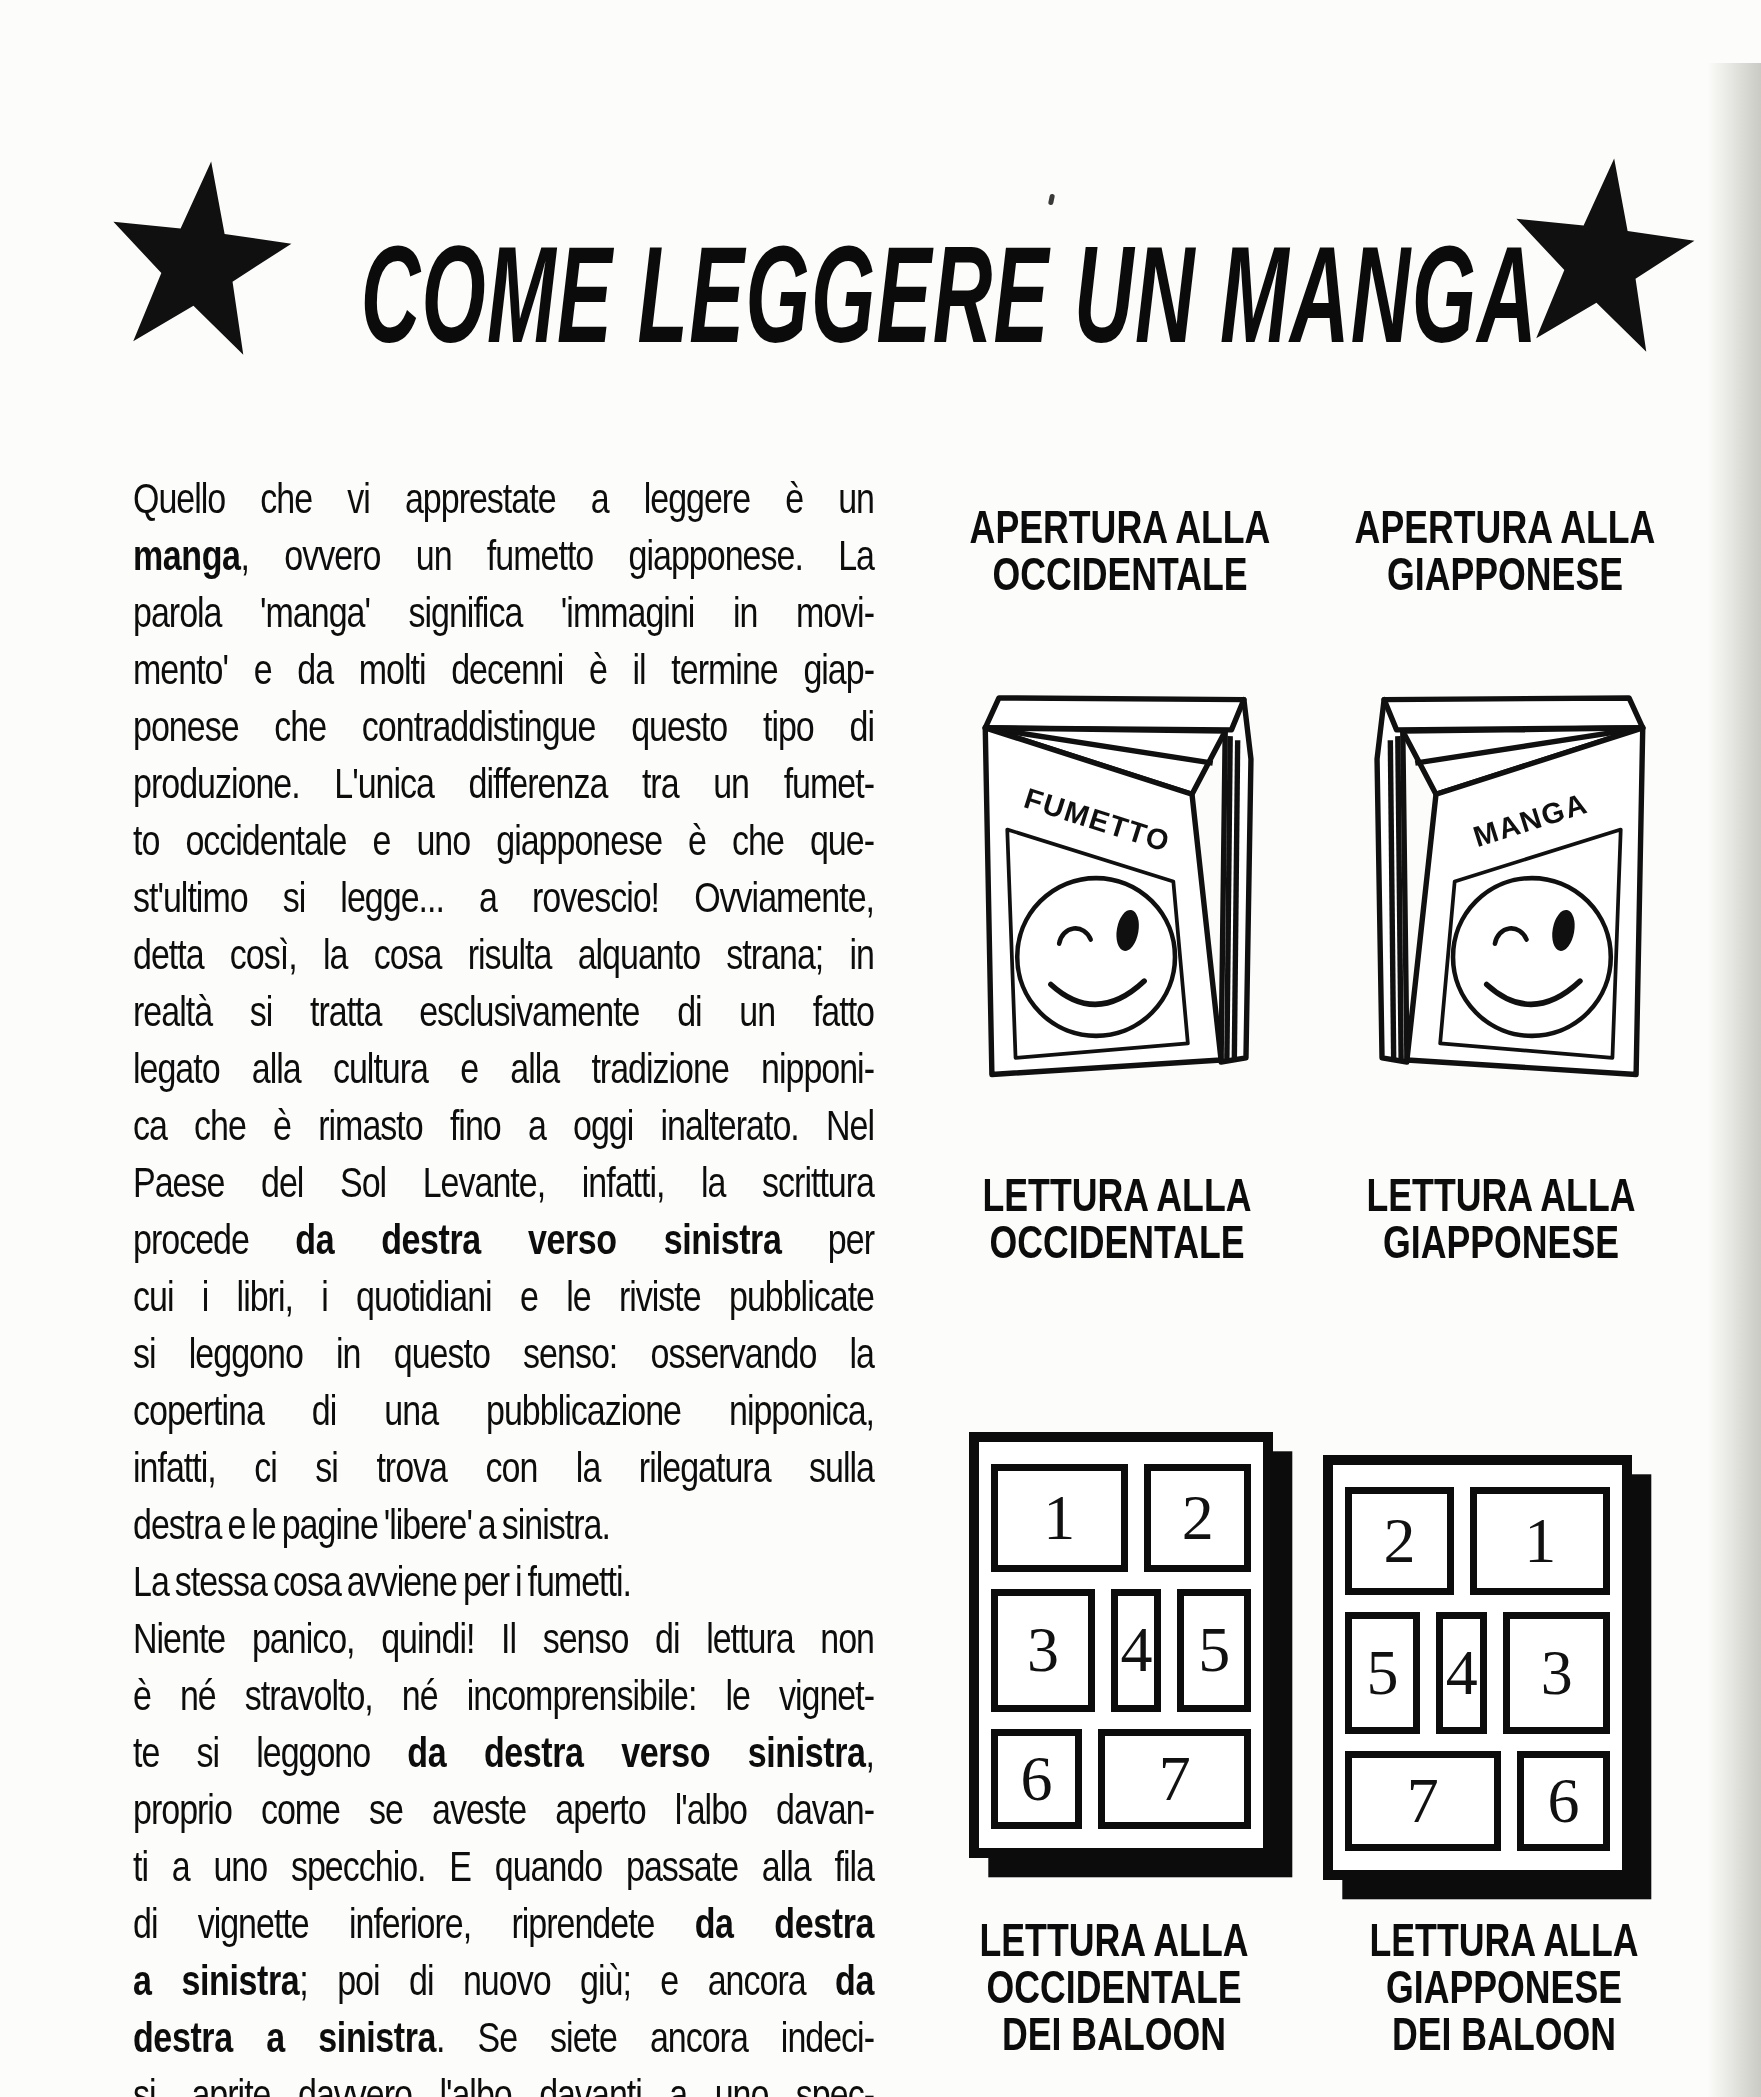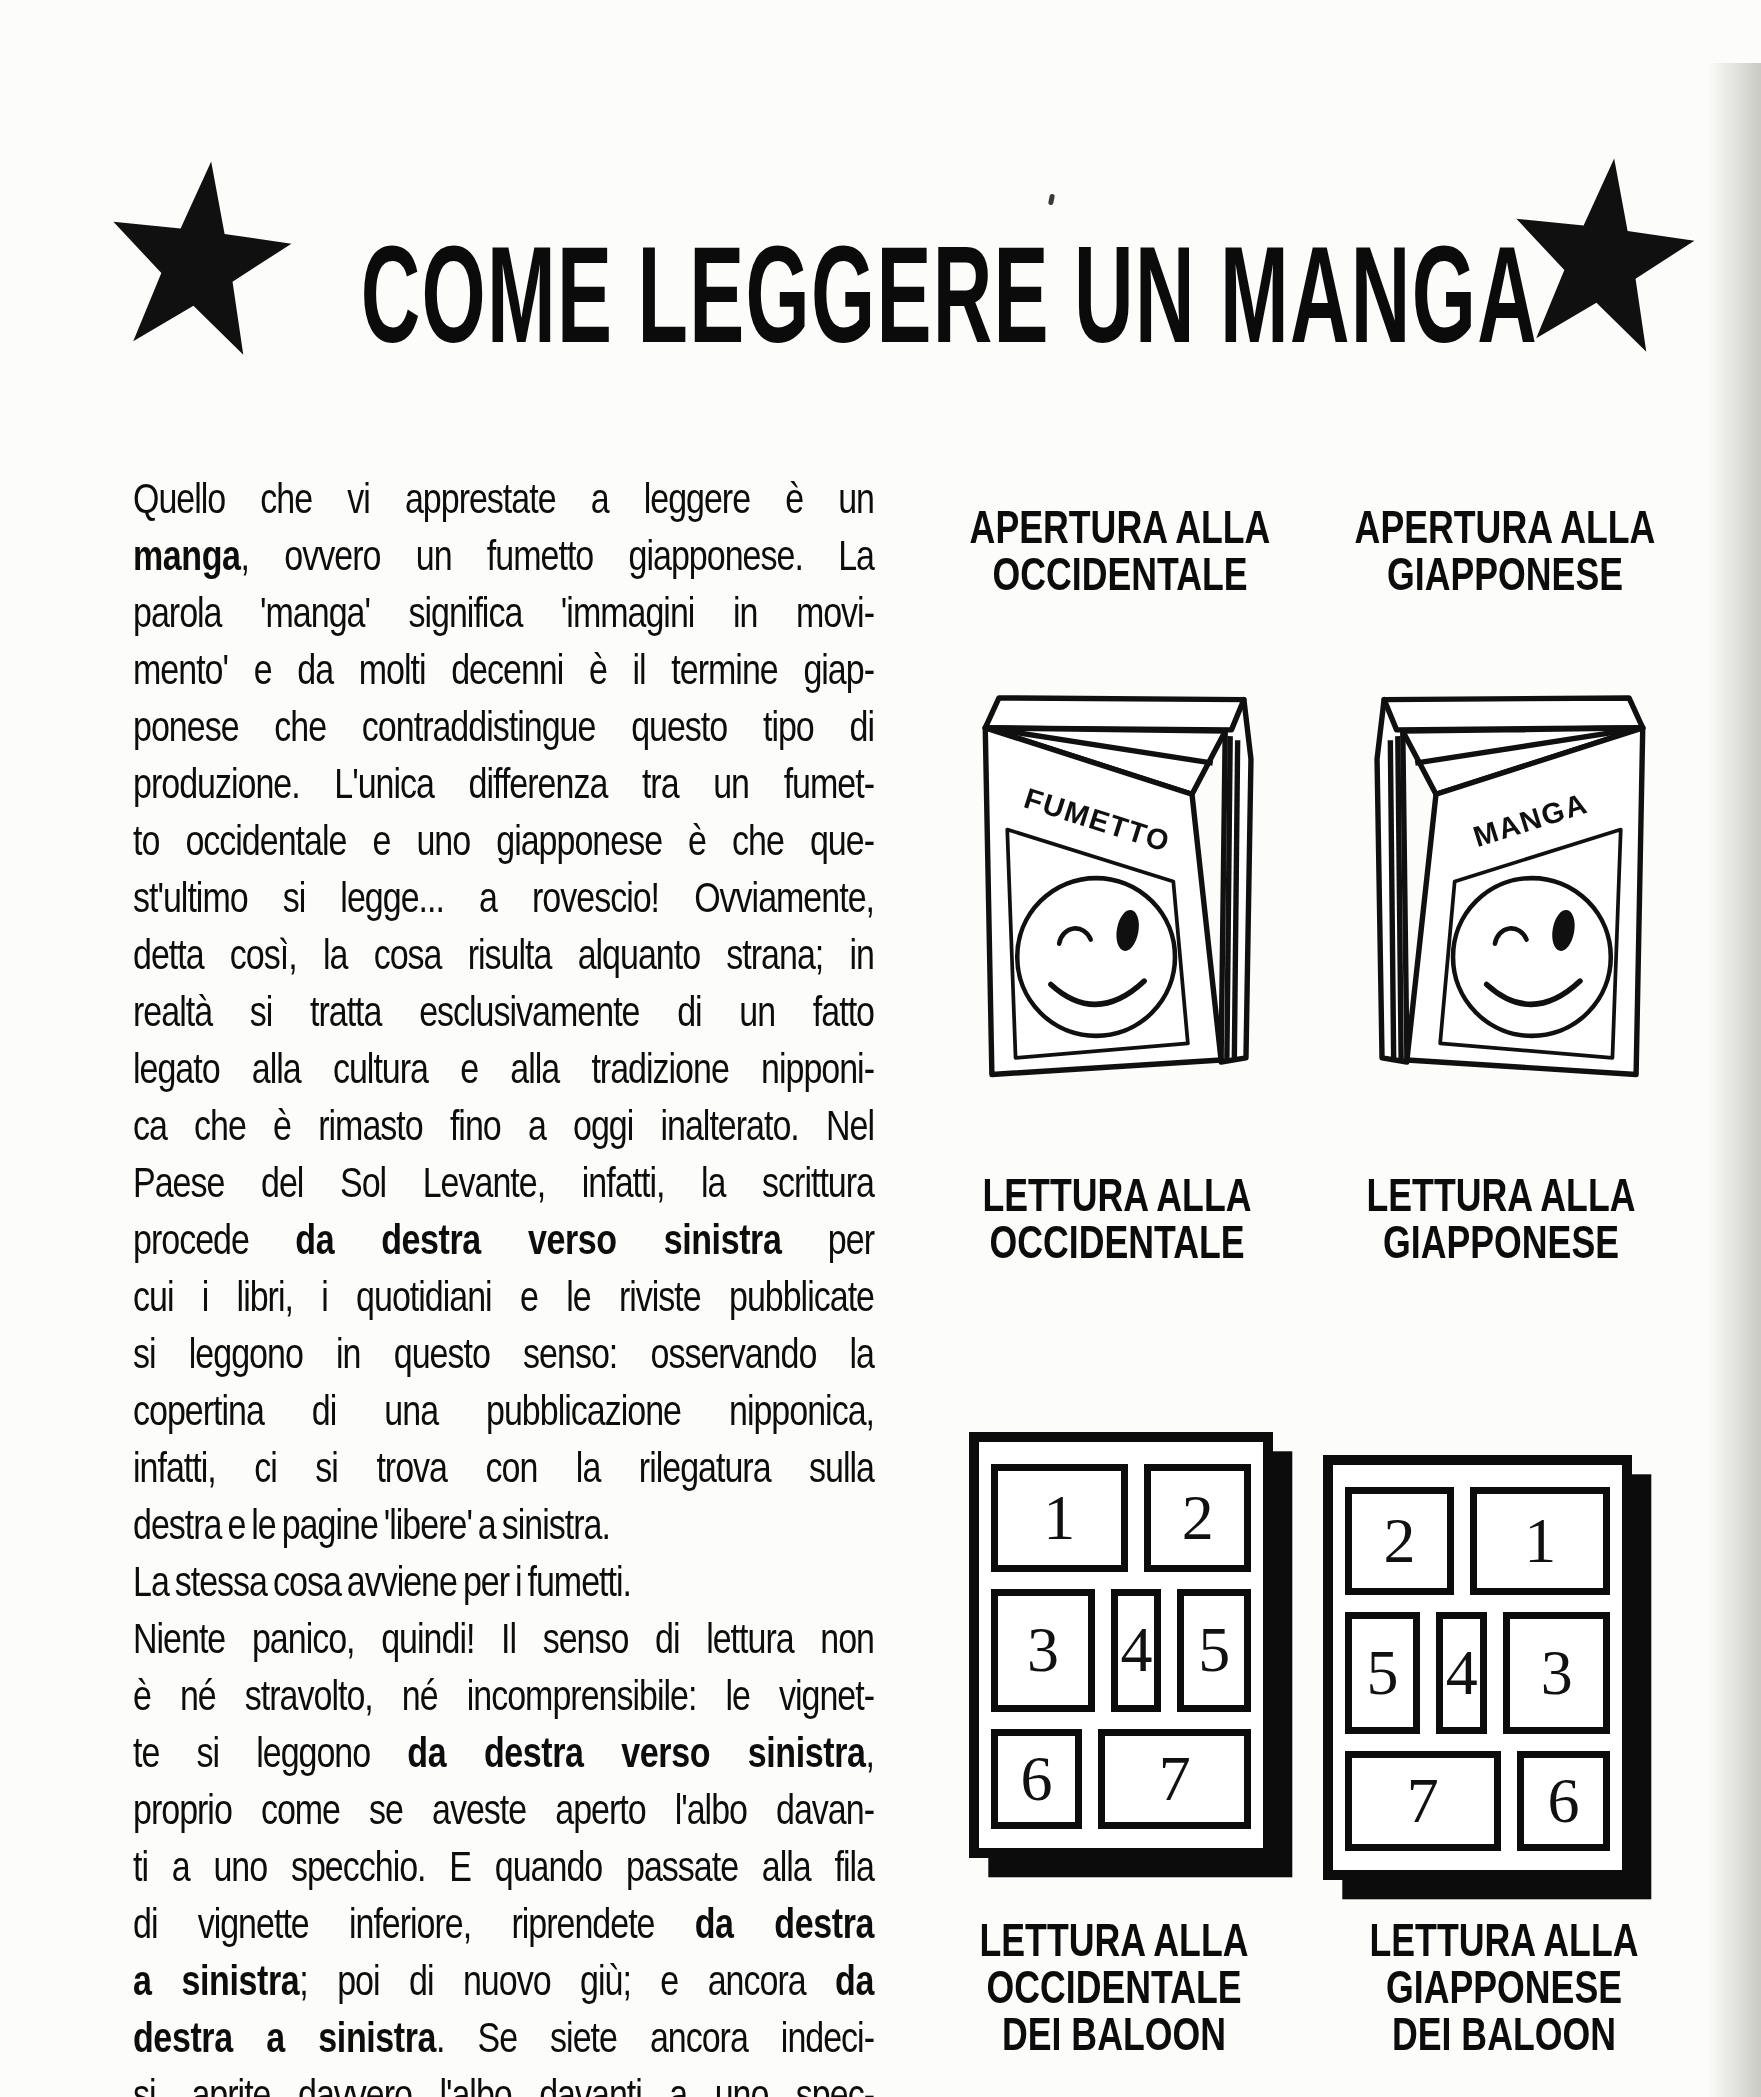--- a/index.html
+++ b/index.html
@@ -1,19 +1,19 @@
 <!DOCTYPE html>
 <html style="font-size:6.7px"><head>
 <meta charset="utf-8">
 <style>
   html,body{margin:0;padding:0;background:#777;}
   #page{position:relative;width:1762px;height:2779px;background:#fcfcfa;overflow:hidden;
         font-family:"Liberation Sans",sans-serif;color:#0e0e0e;}
   
-  .title-wrap{position:absolute;left:0;right:0;top:230px;text-align:center;}
+  .title-wrap{position:absolute;left:0;right:0;top:230px;text-align:center;font-style:italic;}
   .title-wrap span{display:inline-block;font-weight:bold;font-size:133px;line-height:126px;
         letter-spacing:2.1px;white-space:nowrap;transform:scale(0.62,1.03);transform-origin:center top;color:#0b0b0b;}
   .star{position:absolute;width:193px;height:220px;}
   
   .body-col{position:absolute;left:133px;top:473px;width:741px;font-size:34px;
         letter-spacing:-1px;word-spacing:-2.5px;color:#0d0d0d;}
   .bl{height:57px;line-height:57px;white-space:nowrap;transform:scaleY(1.26);transform-origin:0 70%;}
   .bl.j{text-align:justify;text-align-last:justify;}
   .bl .b{font-weight:bold;letter-spacing:-0.4px;}
   

